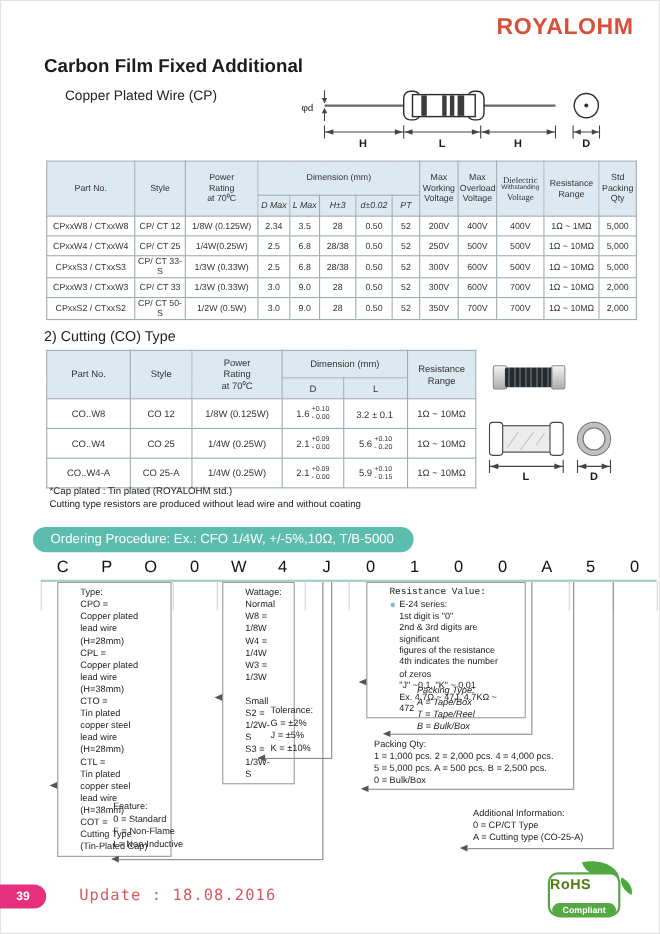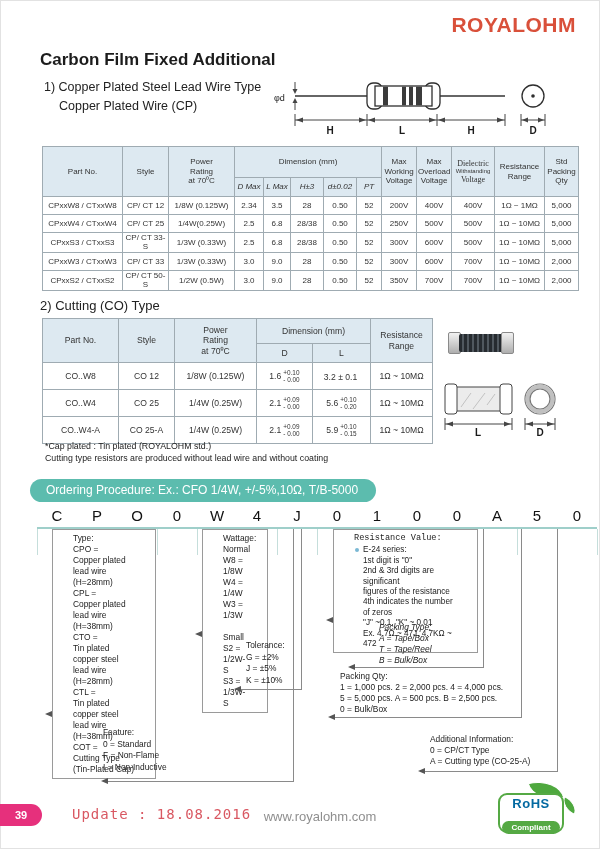--- a/index.html
+++ b/index.html
@@ -51,37 +51,36 @@
   .resb .rt{font-size:8.6px;font-family:Liberation Mono, monospace;}
   .resb .brow{display:flex;align-items:flex-start;margin-top:2px;}
   .resb .dot{width:4px;height:4px;border-radius:2px;background:#7ab8d4;margin:3px 4px 0 1px;flex:none;}
   .resb .body{padding-left:9px;}
   
   .pgbadge{position:absolute;left:0;top:804px;width:42px;height:22px;background:#e6307c;border-radius:0 11px 11px 0;
            color:#fff;font-size:11px;font-weight:700;line-height:22px;text-align:center;}
   .update{position:absolute;left:72px;top:806px;font-family:"DejaVu Sans Mono",monospace;font-size:14px;color:#d95862;letter-spacing:1px;}
   .site{position:absolute;left:160px;top:809px;width:320px;text-align:center;font-size:13px;color:#8f8f8f;}
   .rohs{position:absolute;left:498px;top:793px;width:66px;height:40px;border:2px solid #55a944;border-radius:9px;background:#fff;box-sizing:border-box;}
-  .rohs .rt{position:absolute;top:1px;left:0;width:100%;text-align:center;font-size:13px;font-weight:800;color:#0369a1;letter-spacing:.5px;}
+  .rohs .rt{position:absolute;top:1px;left:0;width:100%;font-size:13px;font-weight:800;color:#4d7c0f;letter-spacing:.5px;}
   .rohs .rc{position:absolute;bottom:-3px;left:2px;width:58px;height:13px;background:#55a944;border-radius:7px;
             color:#fff;font-size:8px;font-weight:700;line-height:13px;text-align:center;}
   .leaf1{position:absolute;left:530px;top:779px;width:30px;height:21px;background:#4ea83e;border-radius:0 100% 0 100%;transform:rotate(-14deg);border:1px solid #fff;}
   .leaf2{position:absolute;left:561px;top:799px;width:15px;height:11px;background:#4ea83e;border-radius:0 100% 0 100%;transform:rotate(24deg);border:1px solid #fff;}
   svg text{font-family:"Liberation Sans",sans-serif;fill:#1a1a1a;}
 </style>
 </head>
 <body>
 
 <div id="page">
 
   <div class="logo">ROYALOHM</div>
   <div class="title">Carbon Film Fixed Additional</div>
 
   <div class="sec1">
-    <div>1) Copper Plated Steel Lead Wire Type</div>
     <div class="ind">Copper Plated Wire (CP)</div>
   </div>
 
   <svg class="abs" style="left:272px;top:76px;" width="320" height="66" viewBox="0 0 320 66">
     <text x="2" y="25" font-size="9">φd</text>
     <line x1="23" y1="6" x2="23" y2="14" stroke="#444" stroke-width="1"></line>
     <path d="M23,18 l-2.5,-5 h5 z" fill="#444"></path>
     <path d="M23,22 l-2.5,5 h5 z" fill="#444"></path>
     <line x1="23" y1="26" x2="23" y2="34" stroke="#444" stroke-width="1"></line>
     <line x1="23" y1="20" x2="96" y2="20" stroke="#666" stroke-width="2.2"></line>
@@ -460,21 +459,20 @@
   <div class="arr" style="left:195px;top:631px;"></div>
   <div class="arr" style="left:326px;top:617px;"></div>
   <div class="arr" style="left:234px;top:686px;"></div>
   <div class="arr" style="left:101px;top:778px;"></div>
   <div class="arr" style="left:348px;top:664px;"></div>
   <div class="arr" style="left:328px;top:714px;"></div>
   <div class="arr" style="left:418px;top:768px;"></div>
 
   <div class="pgbadge">39</div>
   <div class="update">Update : 18.08.2016</div>
-  <div class="site">www.royalohm.com</div>
   <div class="leaf1"></div>
   <div class="leaf2"></div>
   <div class="rohs">
     <div class="rt">RoHS</div>
     <div class="rc">Compliant</div>
   </div>
 
 </div>
 
 </body></html>

